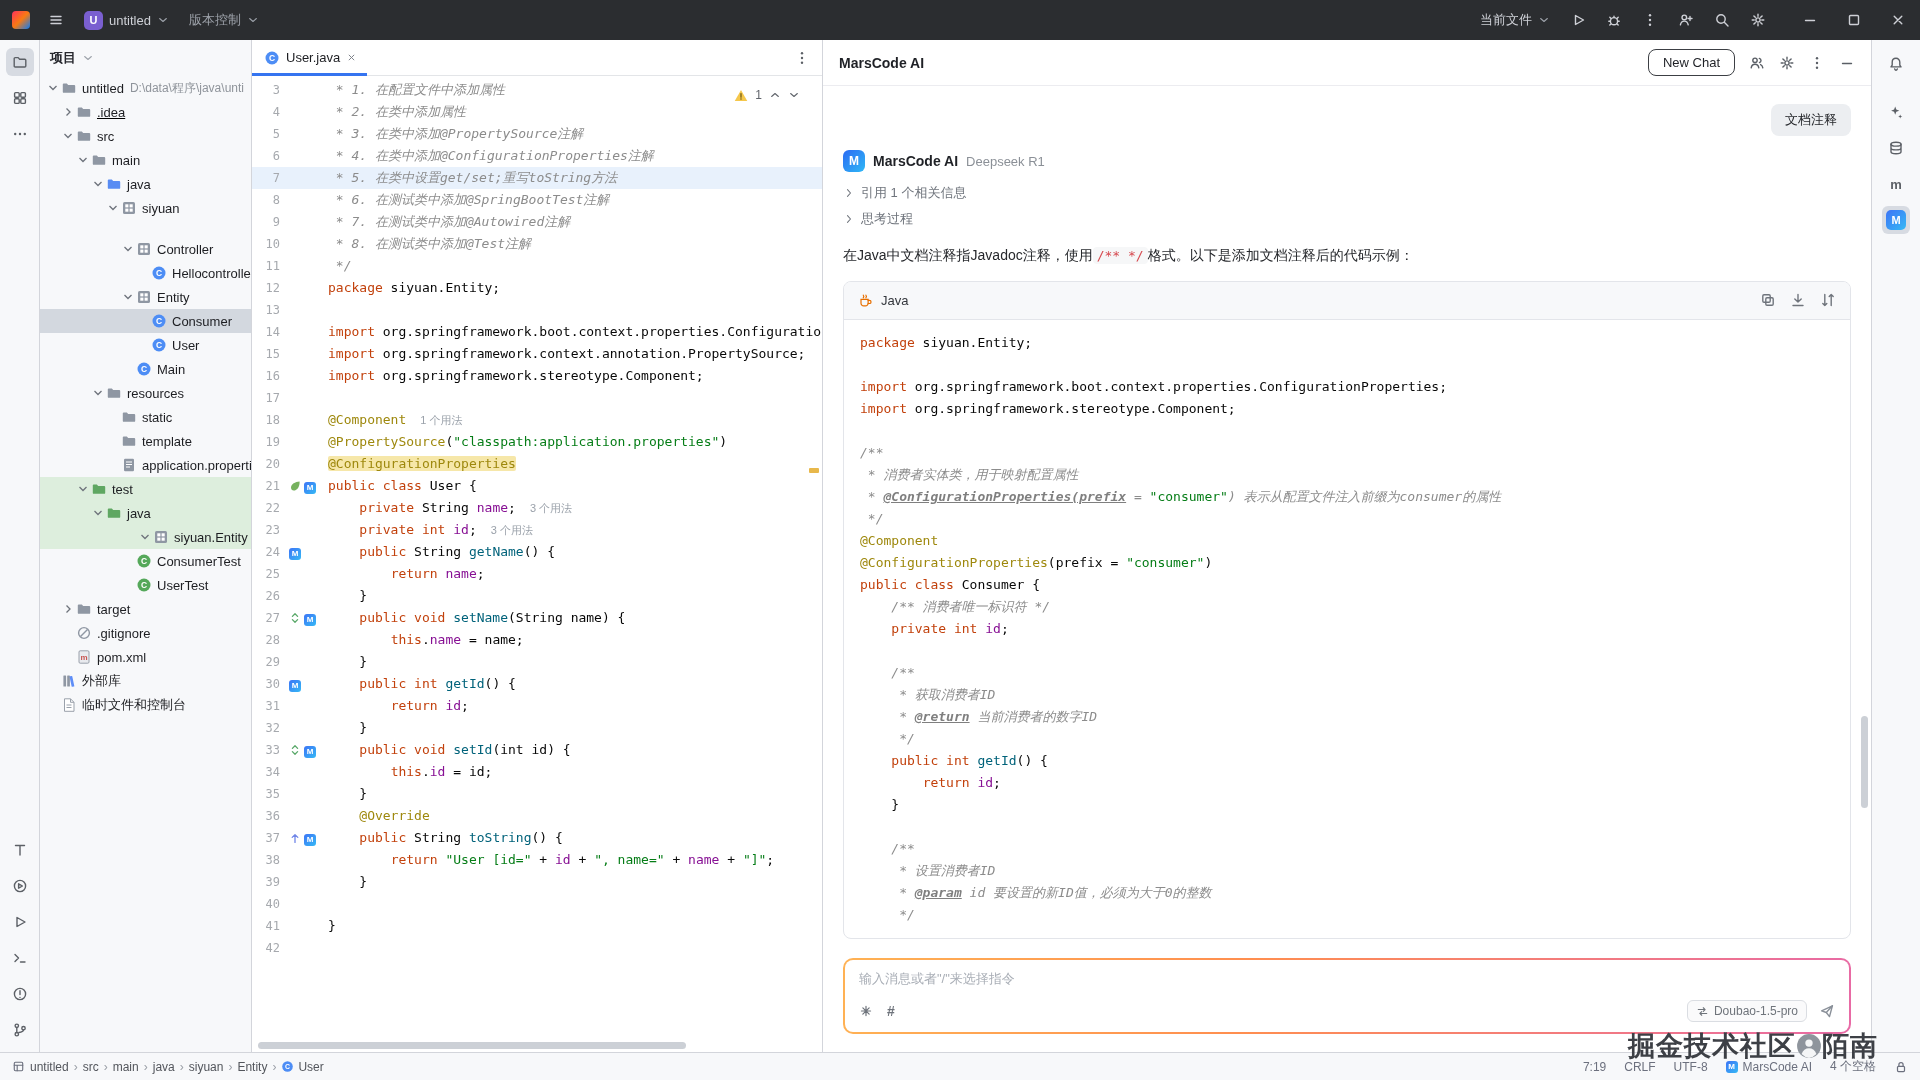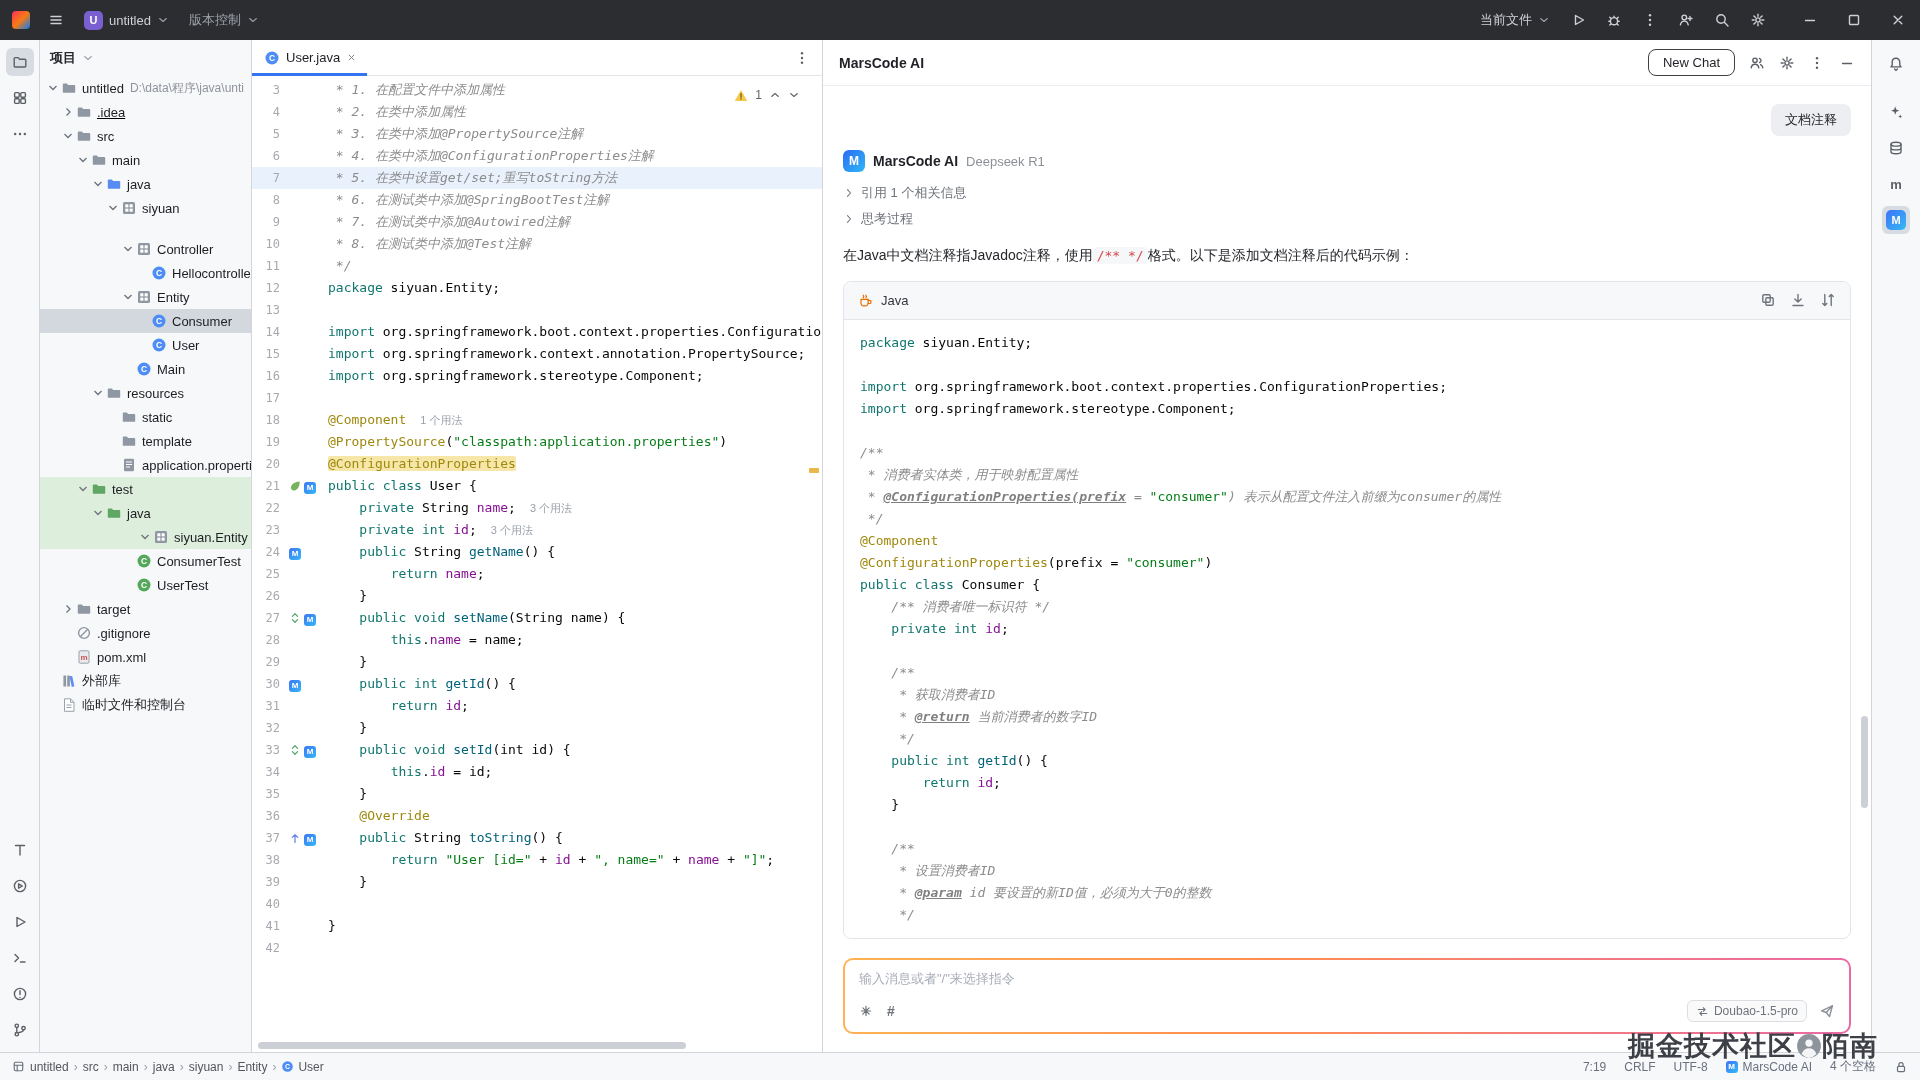--- a/index.html
+++ b/index.html
@@ -47,21 +47,21 @@
 .tab.active::after{content:"";position:absolute;left:0;right:0;bottom:0;height:3px;background:#3574f0}
 .tab-close{color:#7b7f86;display:inline-flex}
 .tab-kebab{margin-left:auto;color:#5c6066;display:inline-flex;padding:4px}
 .editor-body{position:relative;flex:1;overflow:hidden;font-family:"DejaVu Sans Mono","Liberation Mono",monospace;font-size:13px;line-height:22px;padding-top:3px}
 .eline{display:flex;height:22px;align-items:center}
 .eline.current{background:#e8f1fc}
 .lnum{width:34px;flex:none;text-align:right;color:#a6a9ae;font-size:12px;padding-right:6px}
 .gut{width:42px;flex:none;display:flex;align-items:center;gap:3px;padding-left:3px}
 .ctext{flex:1;white-space:pre;overflow:hidden}
 .hint{white-space:normal;font-family:"Liberation Sans",sans-serif;font-size:11px;color:#9aa1aa;margin-left:14px}
-.tk-kw{color:#0f766e}
+.tk-kw{color:#c2410c}
 .tk-com{color:#8c8c8c;font-style:italic}
 .tk-str{color:#067d17}
 .tk-ann{color:#9e880d}
 .tk-anh{color:#9e880d;background:#f6e7a9;border-radius:2px}
 .tk-fld{color:#871094}
 .tk-mth{color:#00627a}
 .tk-pln{color:#080808}
 .tk-comtag{color:#7f7f7f;font-style:italic;font-weight:bold;text-decoration:underline}
 .g-mc{width:12px;height:12px;border-radius:3px;background:linear-gradient(135deg,#3d74f6,#35b9f5);color:#fff;font:700 8px "Liberation Sans",sans-serif;display:inline-flex;align-items:center;justify-content:center}
 .inspect-widget{position:absolute;top:6px;right:18px;display:flex;align-items:center;gap:7px;font-size:12px;color:#60646b;font-family:"Liberation Sans",sans-serif;background:#fff;padding:2px 4px;border-radius:6px}

